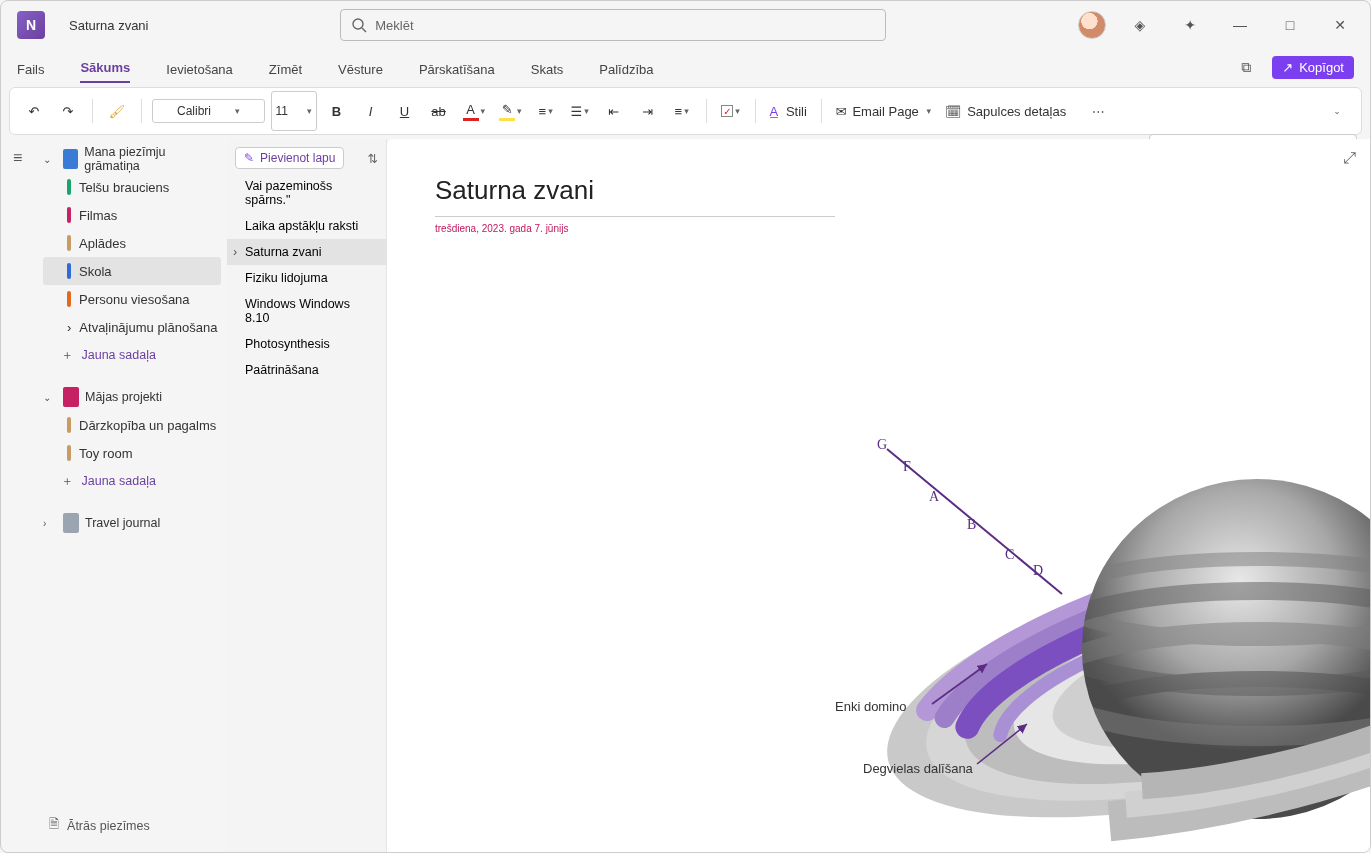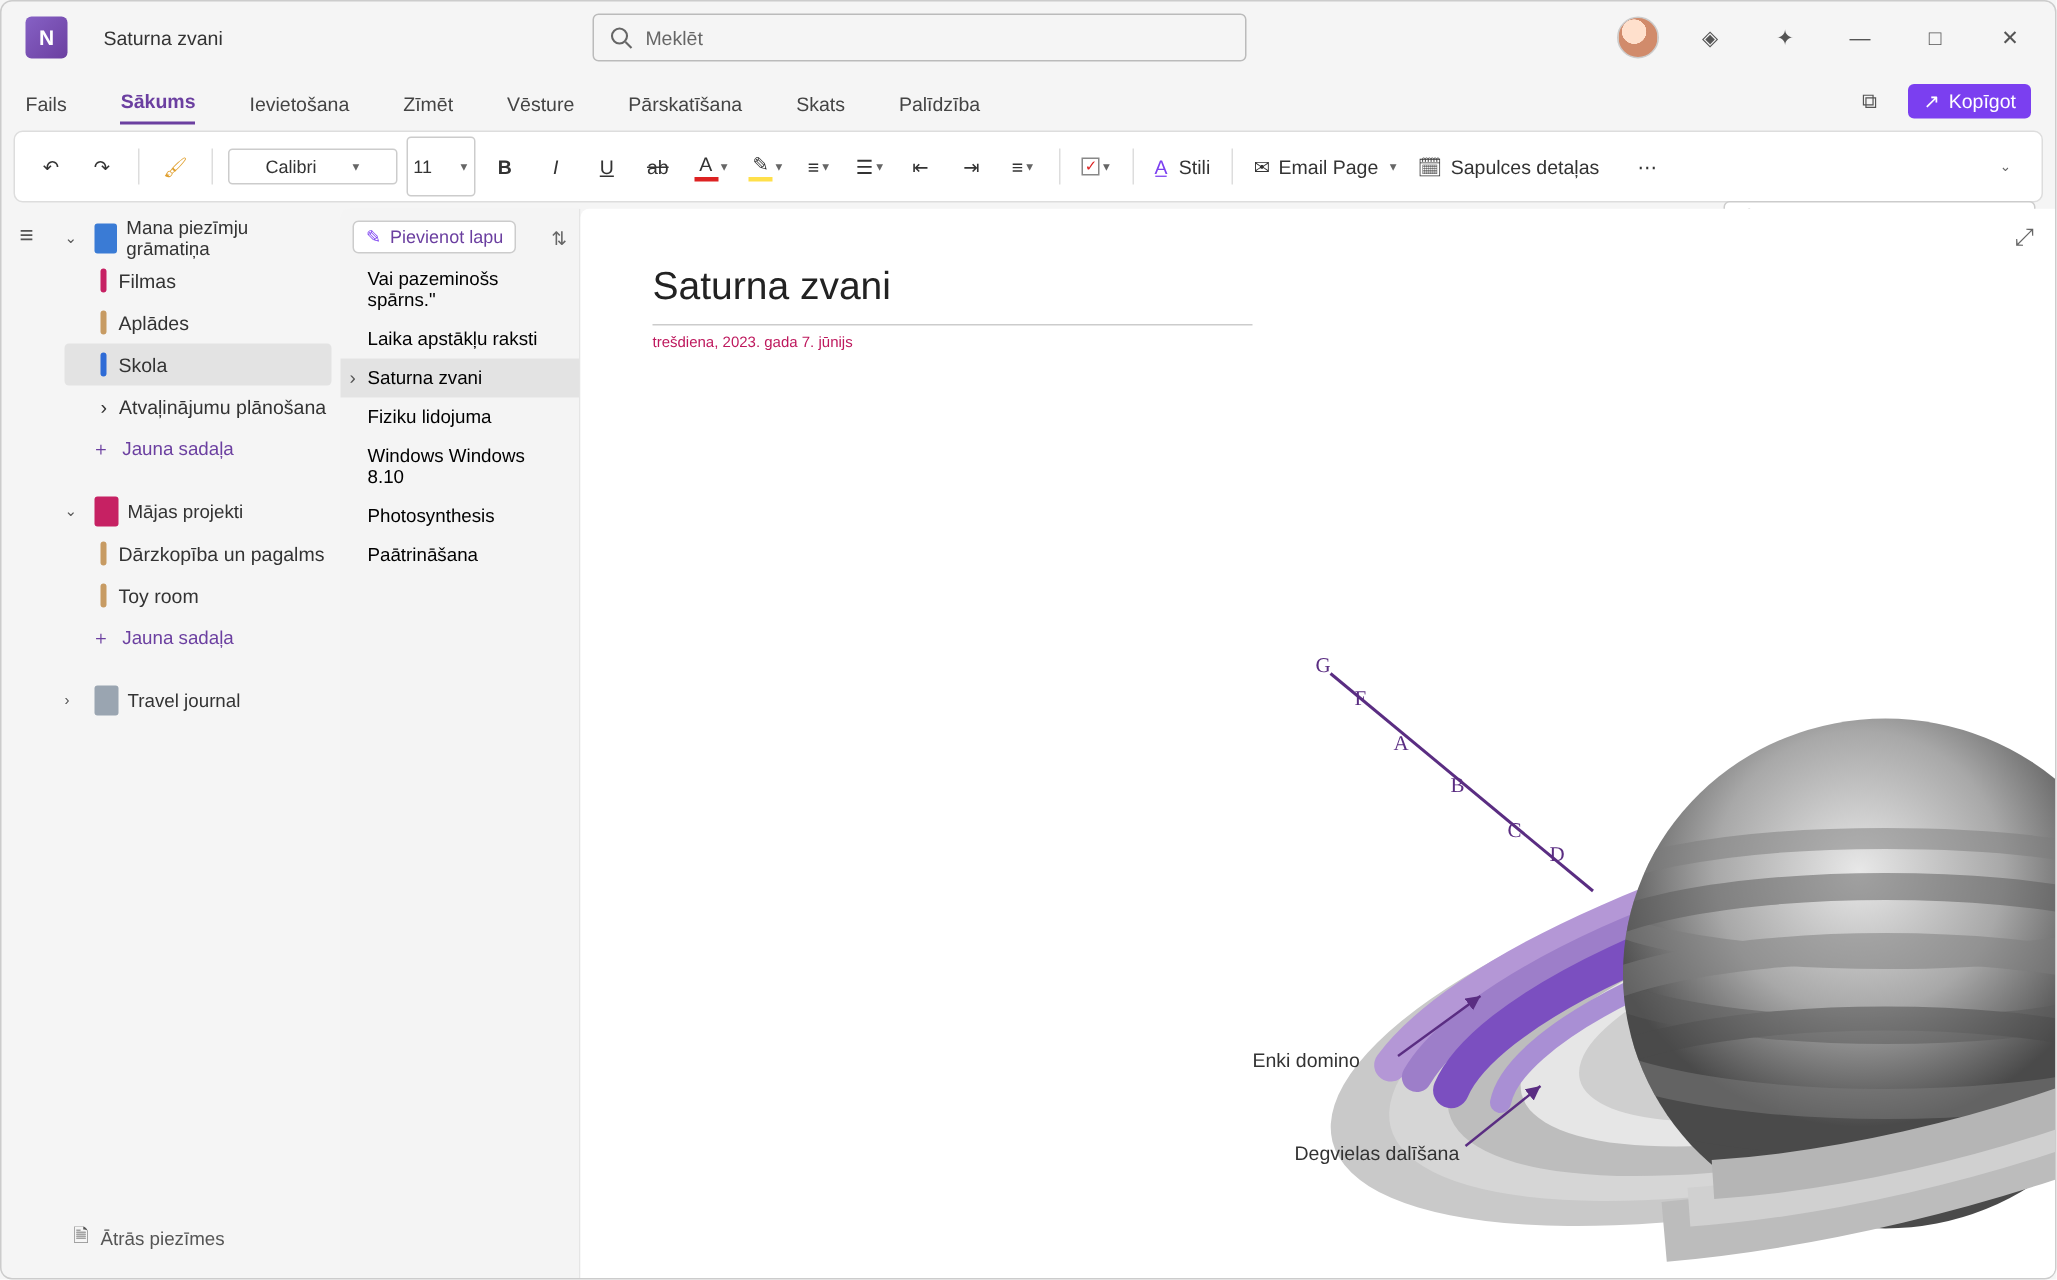--- a/index.html
+++ b/index.html
@@ -2,21 +2,21 @@
 <html><head>
 <meta charset="utf-8">
 <style>
   * { box-sizing: border-box; margin: 0; padding: 0; font-family: "Segoe UI", sans-serif; }
   body { width: 1371px; height: 853px; background: #f5f5f5; border: 1px solid #ccc; border-radius: 8px; overflow: hidden; display: flex; flex-direction: column; }
 
   
   .titlebar { height: 48px; display: flex; align-items: center; padding: 0 8px; }
   .app-icon { width: 28px; height: 28px; background: linear-gradient(135deg,#8661c5,#6b3fa0); border-radius: 4px; display: flex; align-items: center; justify-content: center; color: #fff; font-weight: bold; font-size: 14px; margin: 0 24px 0 8px; }
   .doc-title { font-size: 13px; color: #333; }
-  .search-box { margin-left: auto; margin-right: auto; width: 436px; height: 32px; border: 1px solid #bbb; border-radius: 4px; display: flex; align-items: center; padding: 0 10px; background: #fff0; }
+  .search-box { margin-left: auto; margin-right: auto; width: 546px; height: 32px; border: 1px solid #bbb; border-radius: 4px; display: flex; align-items: center; padding: 0 10px; background: #fff0; }
   .search-box .icon { width: 16px; height: 16px; margin-right: 8px; color: #666; }
   .search-box span { color: #666; font-size: 13px; }
   .title-right { display: flex; align-items: center; gap: 18px; padding-right: 6px; }
   .avatar { width: 28px; height: 28px; border-radius: 50%; background: radial-gradient(circle at 40% 35%, #ffe0cc 0 35%, #d18b6b 36% 100%); border: 1px solid #ccc; }
   .win-btn { width: 32px; height: 32px; display:flex; align-items:center; justify-content:center; color:#555; font-size:14px; }
 
   
   .menu-row { height: 34px; display:flex; align-items:flex-end; padding: 0 16px; gap: 36px; font-size: 13px; color:#444; }
   .menu-row .tab { padding-bottom: 6px; cursor:pointer; }
   .menu-row .tab.active { color:#6b3fa0; border-bottom: 2px solid #6b3fa0; font-weight:600; }
@@ -186,30 +186,38 @@
     </div>
 
   <div class="sidebar">
 
     <div class="nb-row">
       <span class="twisty">⌄</span>
       <div class="nb-ico" style="background:#3a7bd5"></div>
       <span class="nb-name">Mana piezīmju grāmatiņa</span>
     </div>
     <div class="sec-row">
+        <div class="bar" style="background:#1aa36a"></div>
+        <span>Telšu brauciens</span>
+      </div>
+    <div class="sec-row">
         <div class="bar" style="background:#c62163"></div>
         <span>Filmas</span>
       </div>
     <div class="sec-row">
         <div class="bar" style="background:#c79b63"></div>
         <span>Aplādes</span>
       </div>
     <div class="sec-row selected">
         <div class="bar" style="background:#2e6bd6"></div>
         <span>Skola</span>
+      </div>
+    <div class="sec-row">
+        <div class="bar" style="background:#e06b1f"></div>
+        <span>Personu viesošana</span>
       </div>
     <div class="sec-row">
         <span class="twisty">›</span>
         <span>Atvaļinājumu plānošana</span>
       </div>
     <div class="add-sec">
         <span>＋</span>
         <span>Jauna sadaļa</span>
       </div>
 

